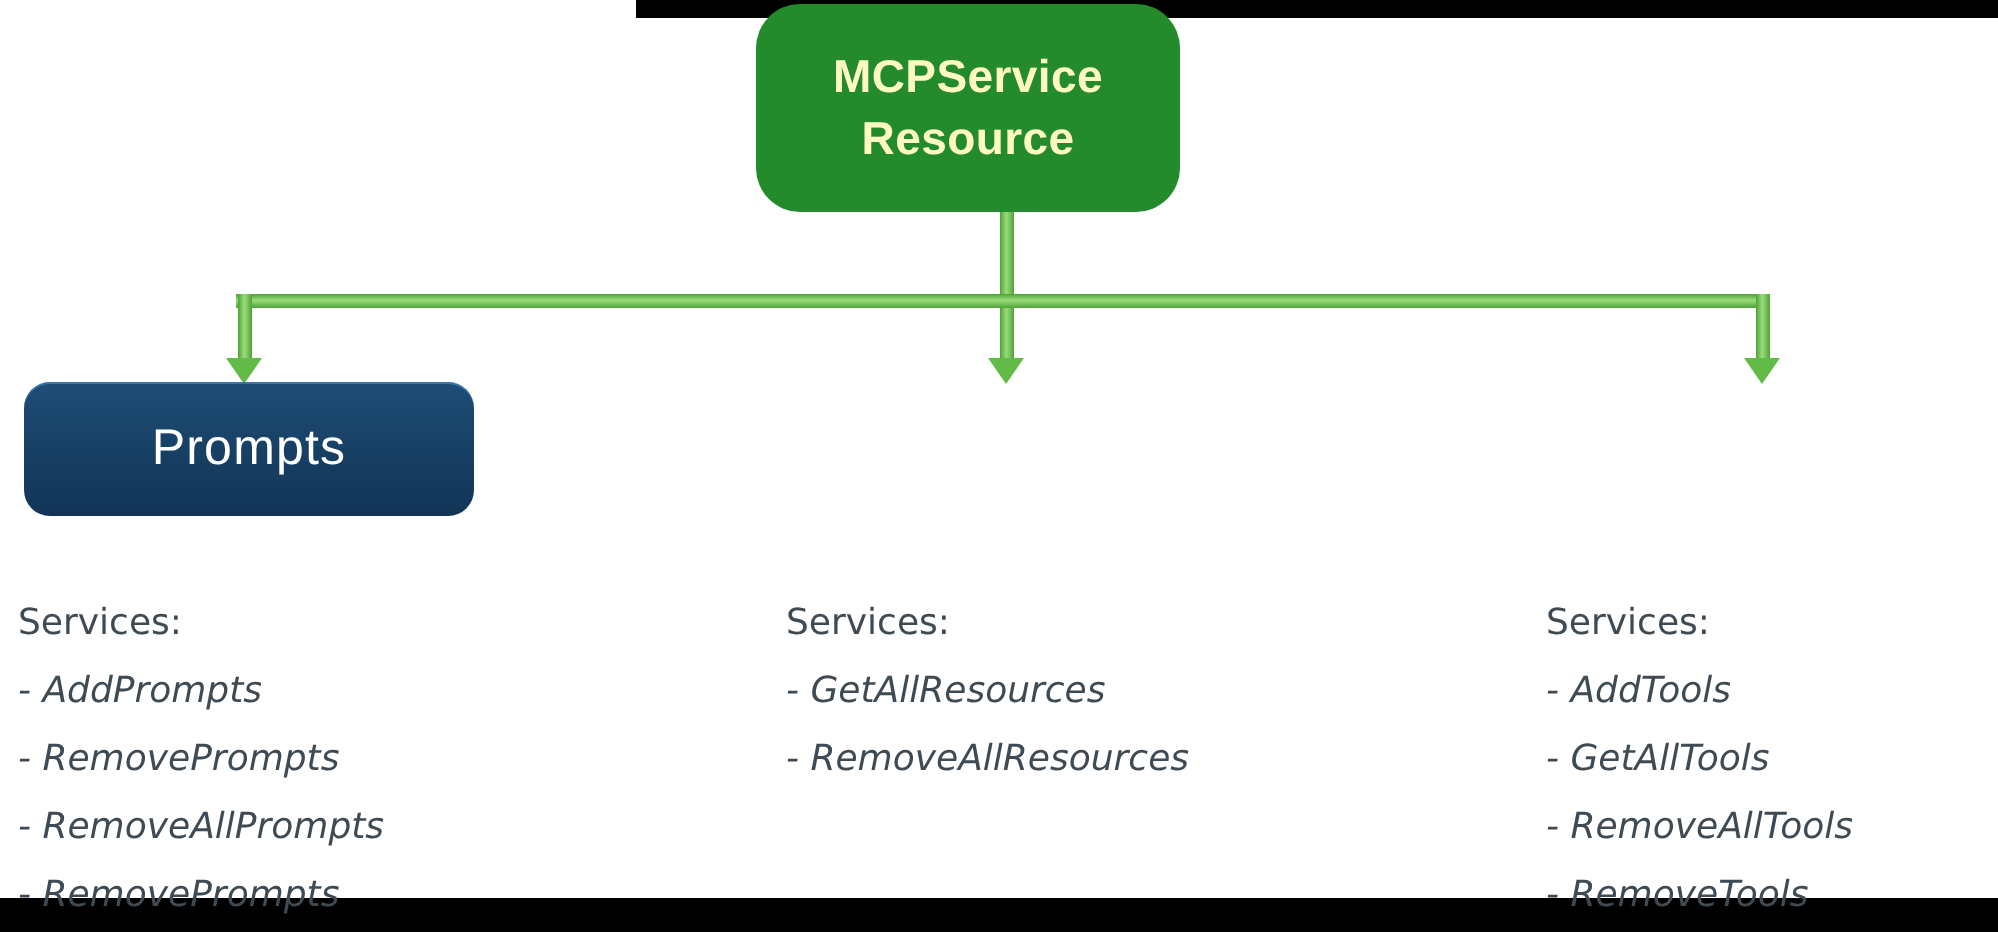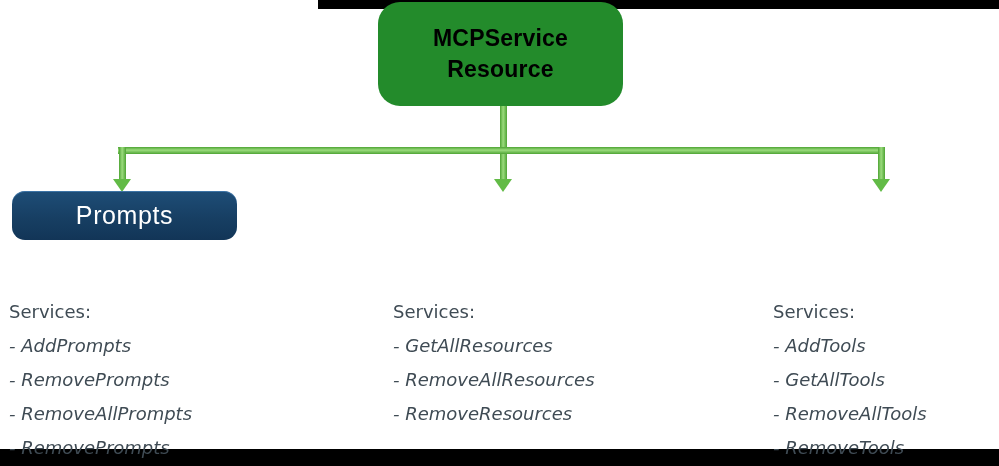--- a/index.html
+++ b/index.html
@@ -11,26 +11,26 @@
     overflow: hidden;
     font-family: "Liberation Sans", sans-serif;
   }
   .bar { position: absolute; background: #000000; }
   .bar-top { left: 318px; top: 0; width: 681px; height: 9px; }
   .bar-bottom { left: 0; top: 449px; width: 999px; height: 17px; }
 
   .root-node {
     position: absolute;
     left: 378px; top: 2px;
-    width: 245px; height: 104px;
+    width: 212px; height: 104px;
     background: #238b2b;
     border-radius: 22px;
     display: flex; flex-direction: column;
     align-items: center; justify-content: center;
-    color: #000000;
+    color: #fef9c3;
     font-weight: bold;
     font-size: 23px;
     line-height: 31px;
     text-align: right;
     letter-spacing: 0.2px;
   }
 
   .conn-v {
     position: absolute; width: 7px;
     background: linear-gradient(to right, #4ea434 0%, #9bdb7d 45%, #4ea434 100%);
@@ -50,21 +50,21 @@
     border-left: 9px solid transparent;
     border-right: 9px solid transparent;
     border-top: 13px solid #62bb46;
   }
   .arrow-p { left: 113px; }
   .arrow-r { left: 494px; }
   .arrow-t { left: 872px; }
 
   .branch-node {
     position: absolute;
-    top: 191px; height: 49px;
+    top: 191px; height: 67px;
     background: linear-gradient(180deg, #1e4d77 0%, #173f63 55%, #123557 100%);
     border-radius: 13px;
     box-shadow: inset 0 1px 0 rgba(86,148,205,0.55);
     display: flex; align-items: center; justify-content: center;
     color: #ffffff;
     font-size: 25px;
     font-weight: 400;
     letter-spacing: 0.6px;
   }
   .node-prompts   { left: 12px;  width: 225px; }
@@ -124,21 +124,20 @@
     <div class="svc-item">- AddPrompts</div>
     <div class="svc-item">- RemovePrompts</div>
     <div class="svc-item">- RemoveAllPrompts</div>
     <div class="svc-item">- RemovePrompts</div>
   </div>
 
   <div class="svc-col col-2">
     <div class="svc-heading">Services:</div>
     <div class="svc-item">- GetAllResources</div>
     <div class="svc-item">- RemoveAllResources</div>
-    <div class="svc-item">- RemoveResources</div>
   </div>
 
   <div class="svc-col col-3">
     <div class="svc-heading">Services:</div>
     <div class="svc-item">- AddTools</div>
     <div class="svc-item">- GetAllTools</div>
     <div class="svc-item">- RemoveAllTools</div>
     <div class="svc-item">- RemoveTools</div>
   </div>
 

